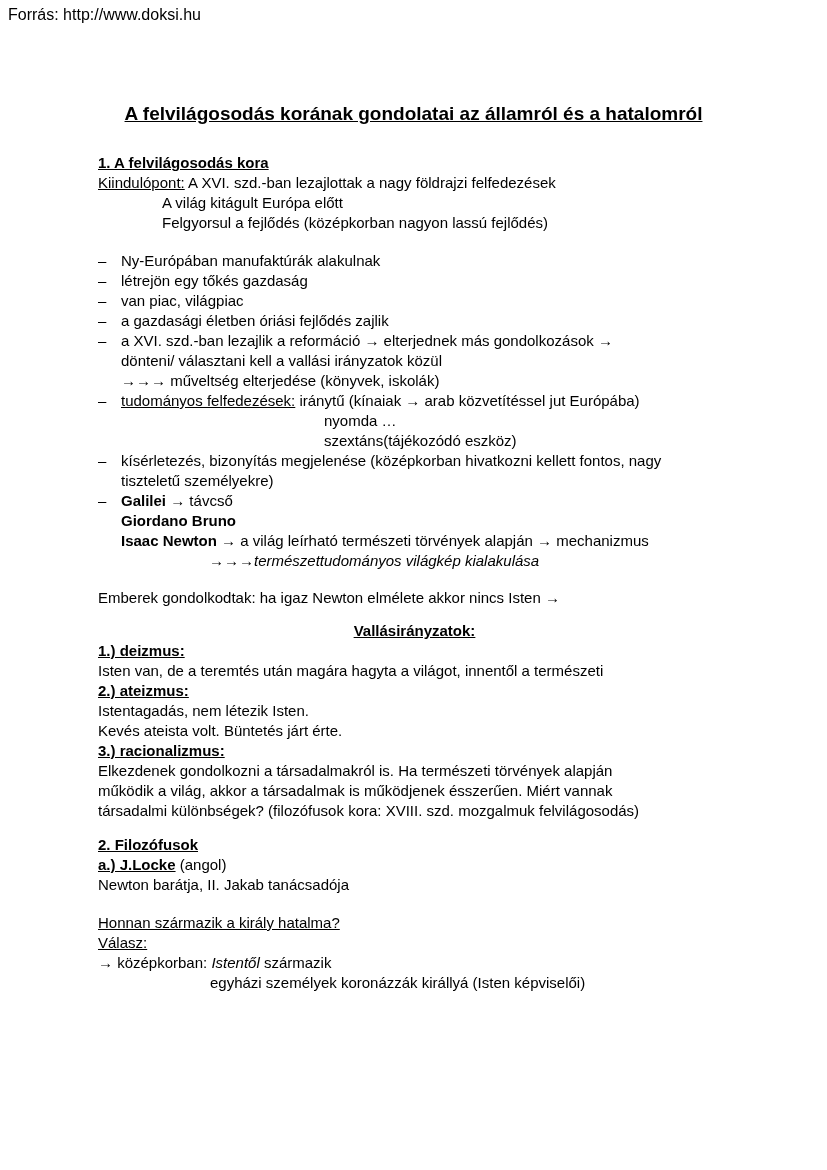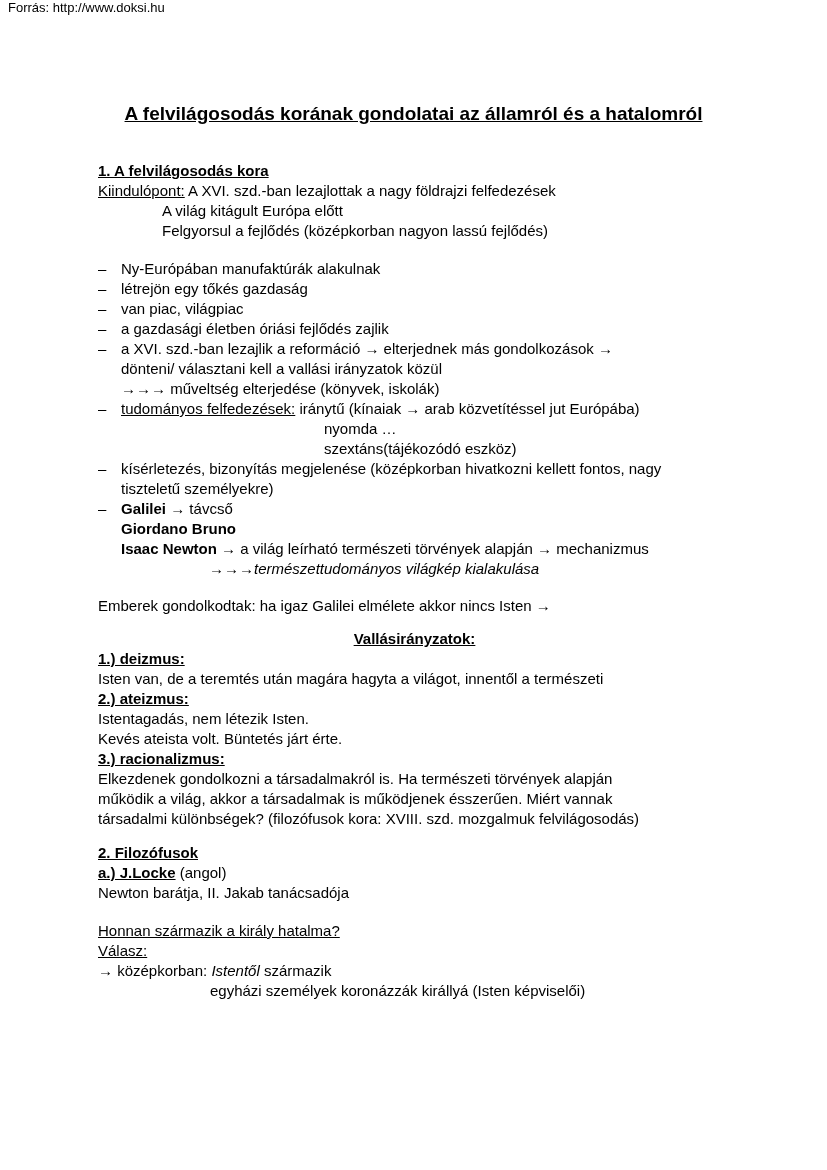--- a/index.html
+++ b/index.html
@@ -7,39 +7,39 @@
   .page {
     position:relative;
     width:827px; height:1170px;
     margin:0 auto;
     background:#ffffff;
     color:#000000;
     font-family:"Liberation Sans","DejaVu Sans",sans-serif;
     overflow:hidden;
   }
   .source {
-    position:absolute; top:0; left:8px;
-    font-size:13px; line-height:15px;
+    position:absolute; top:7px; left:8px;
+    font-size:16px; line-height:15px;
   }
   .title {
     margin:101px auto 0 auto;
     width:600px;
     text-align:center;
     font-size:19px; line-height:25px;
     font-weight:bold;
     text-decoration:underline;
   }
   .content {
     padding:0 96px 0 98px;
     font-size:15px; line-height:20px;
   }
   .bold { font-weight:bold; }
   .u { text-decoration:underline; }
   .nw { white-space:nowrap; }
-  .heading1 { margin-top:35px; font-weight:bold; text-decoration:underline; }
+  .heading1 { margin-top:27px; font-weight:bold; text-decoration:underline; }
   .indent-intro { margin-left:64px; }
   .bullets { margin-top:18px; }
   .bullet { display:flex; }
   .dash { width:23px; flex:0 0 23px; }
   .btext { flex:1 1 auto; }
   .sub-disc { margin-left:203px; }
   .sci-conclusion { margin-left:88px;font-style:italic; }
   .after-text { margin-top:17px; }
   .rel-heading { margin-top:13px; font-weight:bold; text-decoration:underline;text-align:center; }
   .rel-title { font-weight:bold; text-decoration:underline; }
@@ -125,21 +125,21 @@
         <div class="btext">
           <div class="nw"><span class="bold">Galilei</span><span> → távcső</span></div>
           <div class="nw"><span class="bold">Giordano Bruno</span><span></span></div>
           <div class="nw"><span class="bold">Isaac Newton</span><span> → a világ leírható természeti törvények alapján → mechanizmus</span></div>
           <div class="sci-conclusion nw">→→→természettudományos világkép kialakulása</div>
         </div>
       </div>
 
     </div>
 
-    <div class="after-text nw">Emberek gondolkodtak: ha igaz Galilei elmélete akkor nincs Isten →</div>
+    <div class="after-text nw">Emberek gondolkodtak: ha igaz Newton elmélete akkor nincs Isten →</div>
 
     <div class="rel-heading">Vallásirányzatok:</div>
 
     <div class="rel-title">1.) deizmus:</div>
     <div class="nw">Isten van, de a teremtés után magára hagyta a világot, innentől a természeti</div>
 
     <div class="rel-title">2.) ateizmus:</div>
     <div class="nw">Istentagadás, nem létezik Isten.</div>
     <div class="nw">Kevés ateista volt. Büntetés járt érte.</div>
 

